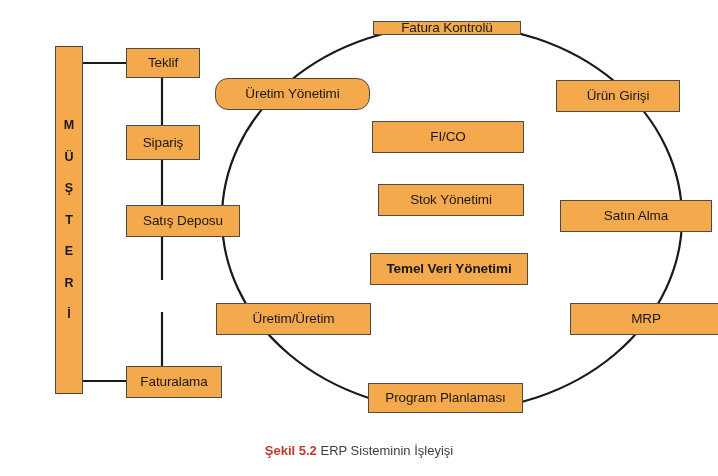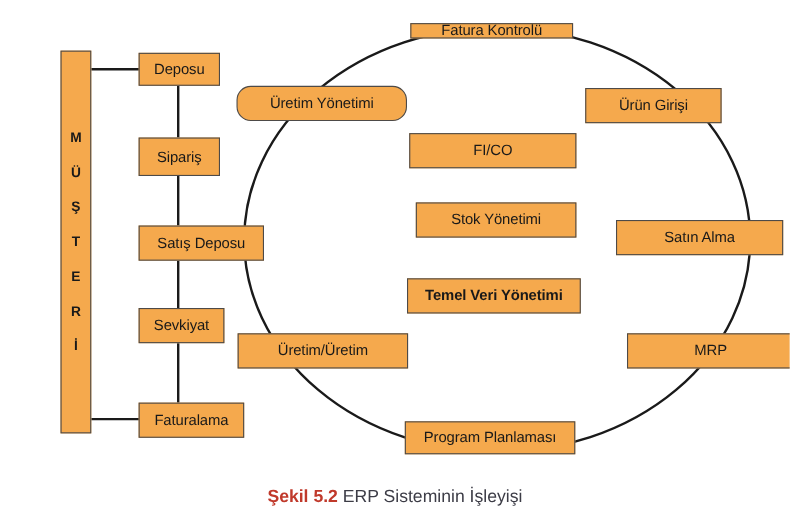--- a/index.html
+++ b/index.html
@@ -71,21 +71,21 @@
   }
 
   
   #caption {
     position: absolute;
     z-index: 4;
     left: 0;
     top: 443px;
     width: 718px;
     text-align: center;
-    font-size: 16px;
+    font-size: 13px;
     color: #3c3c46;
     font-family: "Liberation Sans", sans-serif;
   }
   #caption .figno {
     color: #c0392b;
     font-weight: bold;
   }
   #caption .captext { color: #3c3c46; }
 </style>
 </head>
@@ -110,35 +110,34 @@
   <div id="customer-bar">
     <span class="ch">M</span>
     <span class="ch">Ü</span>
     <span class="ch">Ş</span>
     <span class="ch">T</span>
     <span class="ch">E</span>
     <span class="ch">R</span>
     <span class="ch">İ</span>
   </div>
 
-  <div class="node" style="left:126px; top:48px;  width:74px;  height:30px;">Deposu</div>
+  <div class="node" style="left:126px; top:48px;  width:74px;  height:30px;">Teklif</div>
 
   <div class="node" style="left:126px; top:125px; width:74px;  height:35px;">Sipariş</div>
 
   <div class="node" style="left:126px; top:205px; width:114px; height:32px;">Satış Deposu</div>
 
-  <div class="node" style="left:126px; top:280px; width:78px;  height:32px;">Sevkiyat</div>
 
   <div class="node" style="left:126px; top:366px; width:96px;  height:32px;text-align:center;">Faturalama</div>
 
   <div class="node" style="left:373px; top:21px;  width:148px; height:14px;">Fatura Kontrolü</div>
 
   <div class="node" style="left:215px; top:78px;  width:155px; height:32px;border-radius:13px;">Üretim Yönetimi</div>
 
-  <div class="node" style="left:532px; top:80px;  width:124px; height:32px;">Ürün Girişi</div>
+  <div class="node" style="left:556px; top:80px;  width:124px; height:32px;">Ürün Girişi</div>
 
   <div class="node" style="left:560px; top:200px; width:152px; height:32px;">Satın Alma</div>
 
   <div class="node" style="left:570px; top:303px; width:152px; height:32px;">MRP</div>
 
   <div class="node" style="left:368px; top:383px; width:155px; height:30px;">Program Planlaması</div>
 
   <div class="node" style="left:216px; top:303px; width:155px; height:32px;">Üretim/Üretim</div>
 
   <div class="node" style="left:372px; top:121px; width:152px; height:32px;">FI/CO</div>

